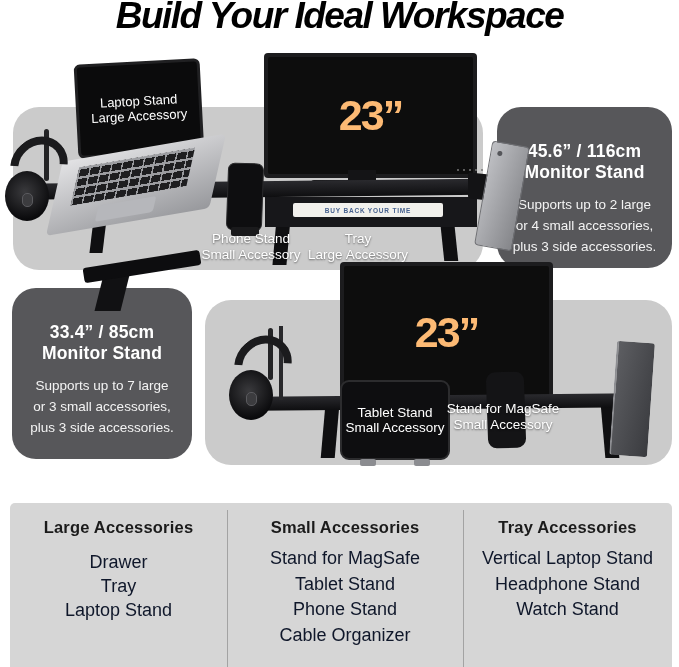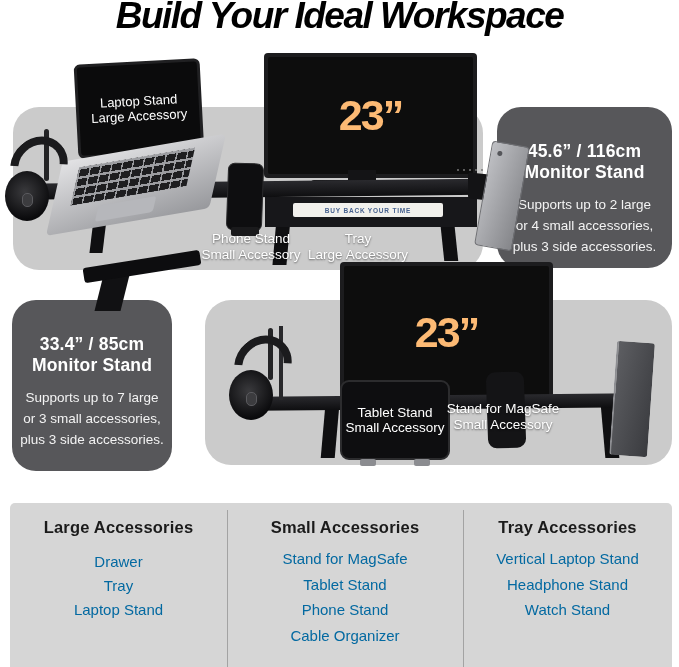--- a/index.html
+++ b/index.html
@@ -80,21 +80,21 @@
     border-radius:7px;transform:rotate(2deg);border:1px solid #2a2a2c;}
   .phone .ft{position:absolute;left:6px;top:64px;width:28px;height:9px;background:#1a1a1c;border-radius:2px;}
 
   
   .vtab{position:absolute;left:470px;top:36px;width:36px;height:104px;border-radius:4px;
     background:linear-gradient(100deg,#bfc0c4,#85868a);transform:rotate(10deg);z-index:6;
     border:1px solid #6f7074;}
   .vtab .cam{position:absolute;left:6px;top:8px;width:5px;height:5px;border-radius:50%;background:#55565a;}
 
   
-  .badge-33{left:12px;top:300px;width:160px;height:171px;}
+  .badge-33{left:12px;top:288px;width:180px;height:171px;}
   .badge-45{left:497px;top:107px;width:175px;height:161px;}
   .photo-mid{left:205px;top:300px;width:467px;height:165px;}
   .mon-b{left:135px;top:-38px;width:205px;height:133px;}
   .mon-b .scr{border-bottom:3px solid #3a3a3e;}
   .shelf-b{left:40px;top:95px;width:392px;height:14px;transform:skewY(-0.5deg);}
   .leg-b1{left:118px;top:106px;width:14px;height:52px;transform:skewX(-5deg);}
   .leg-b2{left:398px;top:104px;width:14px;height:54px;transform:skewX(5deg);}
   .bracket-b{position:absolute;left:416px;top:92px;width:20px;height:60px;background:#18181a;
     transform:skewX(-6deg);z-index:2;border-radius:2px;}
   .pole-b{position:absolute;left:74px;top:26px;width:4px;height:74px;background:#28282b;z-index:3;}
@@ -112,21 +112,21 @@
   .tab-label{text-align:center;color:#fff;font-size:13.5px;line-height:15.5px;white-space:nowrap;}
 
   
   .panel{position:absolute;left:10px;top:503px;width:662px;height:204px;background:#d6d6d6;
     border-radius:5px;z-index:1;}
   .divider{position:absolute;top:7px;bottom:9px;width:1px;background:#a3a3a3;}
   .div-1{left:217px;} .div-2{left:453px;}
   .col{position:absolute;top:0;height:100%;text-align:center;}
   .col-1{left:0;width:217px;} .col-2{left:217px;width:236px;} .col-3{left:453px;width:209px;}
   .col .hd{margin-top:15px;font-size:16.5px;font-weight:bold;color:#1b1b1b;letter-spacing:.2px;}
-  .col ul{list-style:none;margin:9px 16px 0;padding:0;font-size:15px;color:#0369a1;line-height:25.5px;}
+  .col ul{list-style:none;margin:9px 16px 0;padding:0;font-size:18px;color:#0f172a;line-height:25.5px;}
   .col-1 ul{margin-top:13px;line-height:24px;}
 </style>
 </head>
 <body>
 
 <div class="canvas">
 
   <div class="page-title">Build Your Ideal Workspace</div>
 
   <div class="photo photo-top">

